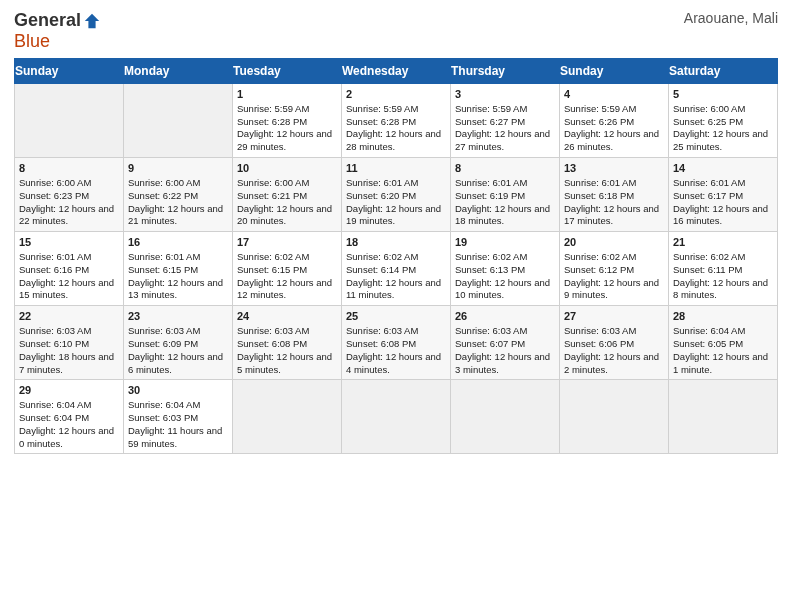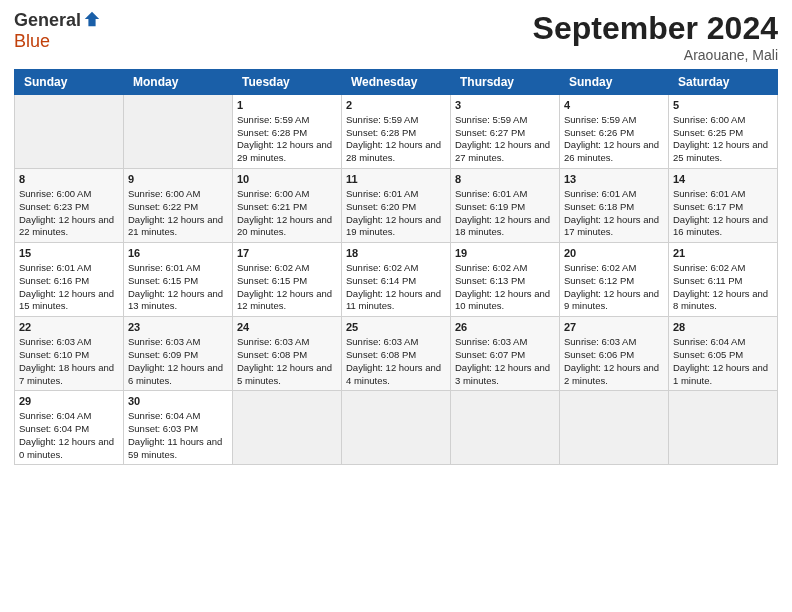--- a/index.html
+++ b/index.html
@@ -20,20 +20,21 @@
       align-items: flex-start;
       margin-bottom: 6px;
     }
     .logo {
       display: flex;
       flex-direction: column;
       align-items: flex-start;
     }
     .logo-text {
       display: flex;
+      align-items: center;
     }
     .logo-general {
       font-size: 18px;
       font-weight: bold;
       color: #333;
     }
     .logo-blue {
       font-size: 18px;
       font-weight: normal;
       color: #c2410c;
@@ -60,21 +61,21 @@
       border-collapse: collapse;
       table-layout: fixed;
     }
     thead tr {
       background: #1a5fa8;
       color: #fff;
     }
     thead th {
       font-size: 12px;
       font-weight: bold;
-      padding: 5px 9px;
+      padding: 5px 0;
       text-align: left;
       border: 1px solid #1a5fa8;
       margin-top: 41px;
     }
     tbody tr {
       border: 1px solid #ccc;
     }
     tbody td {
       vertical-align: top;
       padding: 3px 4px;
@@ -105,21 +106,20 @@
     <div class="logo">
       <div class="logo-text">
         <span class="logo-general">General</span>
         <svg class="logo-icon" viewBox="0 0 20 20">
           <polygon points="10,2 18,10 14,10 14,18 6,18 6,10 2,10" fill="#1a5fa8"></polygon>
         </svg>
       </div>
       <span class="logo-blue">Blue</span>
     </div>
     <div class="title-block">
-      <div class="month-title">September 2024</div>
       <div class="location">Araouane, Mali</div>
     </div>
   </div>
 
   <table>
     <thead>
       <tr>
         <th>Sunday</th>
         <th>Monday</th>
         <th>Tuesday</th>

